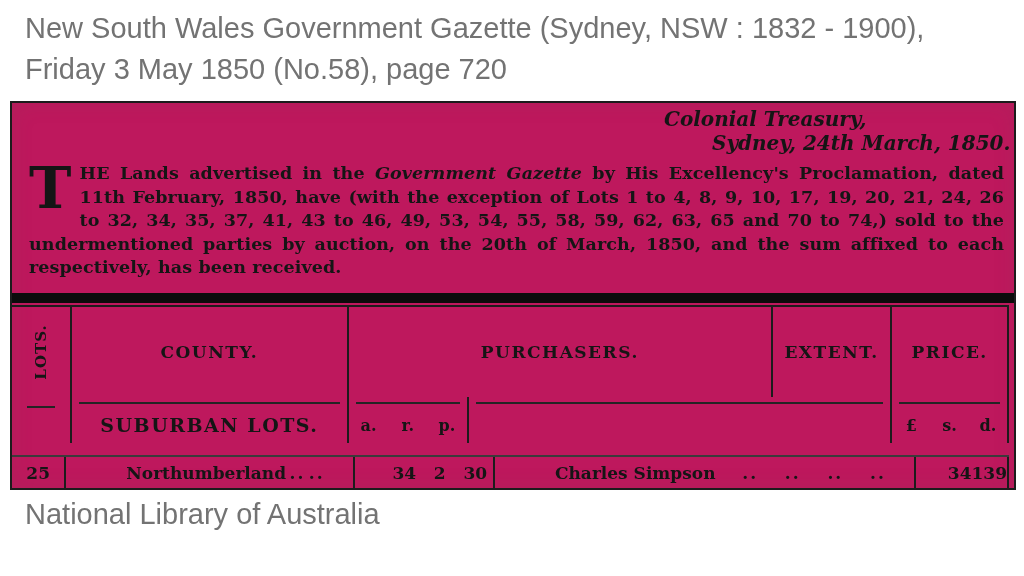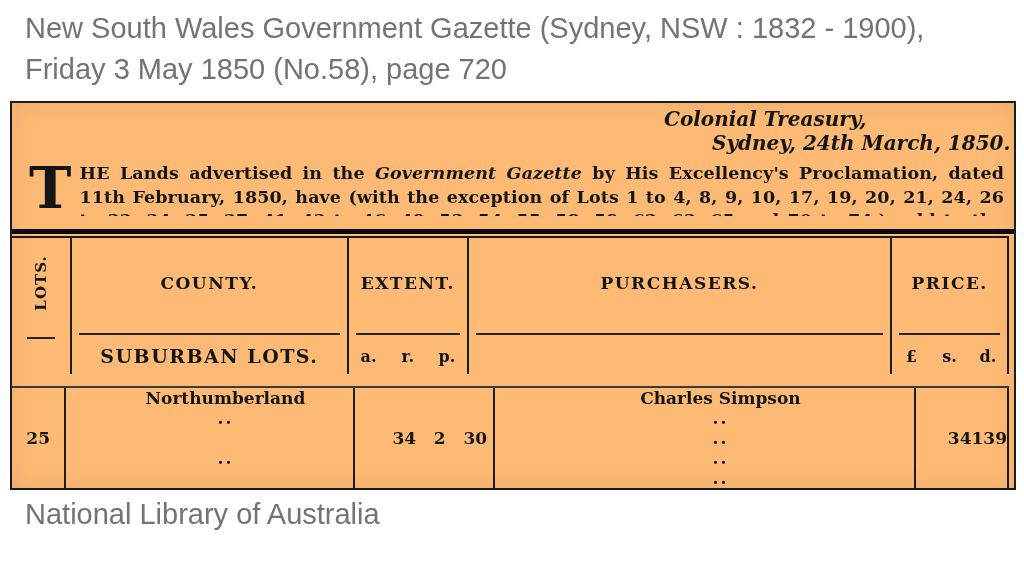--- a/index.html
+++ b/index.html
@@ -4,21 +4,21 @@
 <style>
   html,body{margin:0;padding:0;background:#ffffff;width:1024px;height:576px;overflow:hidden;}
   .page{position:relative;width:1024px;height:576px;font-family:"Liberation Sans",sans-serif;color:#0a0a0a;}
 
   
   .caption{position:absolute;left:25px;font-size:29px;line-height:41px;color:#737373;}
   .caption.top{top:8px;}
   .caption.bottom{top:496px;line-height:36px;}
 
   
-  .scan{position:absolute;left:10px;top:101px;width:1006px;height:389px;background:#fdba74;
+  .scan{position:absolute;left:10px;top:101px;width:1006px;height:389px;background:#be185d;
         border:2px solid #1c1c1c;box-sizing:border-box;font-family:"DejaVu Serif",serif;
         color:#151515;display:flex;flex-direction:column;box-shadow:inset 0 0 22px rgba(90,85,70,.12);}
 
   .dateline{padding-top:4px;font-style:italic;font-weight:700;font-size:20px;line-height:24px;}
   .dateline .dl1{margin-left:652px;}
   .dateline .dl2{margin-left:700px;}
 
   .article{margin:7px 10px 0 17px;font-size:17.5px;font-weight:700;line-height:23.5px;
            text-align:justify;letter-spacing:.1px;height:118px;overflow:hidden;}
   .dropcap{float:left;font-size:57px;line-height:45px;font-weight:700;margin:3px 8px 0 0;}
@@ -46,21 +46,21 @@
   .rule{position:absolute;top:5px;left:7px;right:7px;height:2px;background:#242424;}
   .rule-short{position:absolute;top:9px;left:50%;transform:translateX(-50%);width:28px;height:2px;background:#242424;}
   .sublabel{font-weight:700;font-size:19px;letter-spacing:1.5px;margin-top:10px;}
   .trio{display:grid;grid-template-columns:1fr 1fr 1fr;width:100%;text-align:center;font-weight:700;}
   .tsub .trio{font-size:16px;margin-top:10px;}
 
   .tgap{height:12px;}
 
   .tdata{flex:1;border-top:2px solid #3b3b3b;font-size:17px;font-weight:700;gap:32px;}
   .tdata .cell{align-items:center;}
-  .leader{justify-content:flex-end;padding:0 28px;display:flex;flex-direction:column;}
+  .leader{justify-content:flex-end;padding:0 28px;display:flex;}
   .leader .dots{flex:1;text-align:right;letter-spacing:2px;}
   .tdata .trio{font-size:17px;}
 </style>
 </head>
 <body>
 
 <div class="page">
 
   <div class="caption top">
     <div>New South Wales Government Gazette (Sydney, NSW : 1832 - 1900),</div>
@@ -80,22 +80,22 @@
 
     <div class="bar"></div>
 
     <div class="gztable">
 
       <div class="trow thead">
         <div class="cell c-lots th">
           <span class="vert">LOTS.</span>
         </div>
         <div class="cell c-county th">COUNTY.</div>
+        <div class="cell c-purch th">PURCHASERS.</div>
         <div class="cell c-extent th">EXTENT.</div>
-        <div class="cell c-purch th">PURCHASERS.</div>
         <div class="cell c-price th">PRICE.</div>
       </div>
 
       <div class="trow tsub">
         <div class="cell c-lots">
           <span class="rule-short"></span>
         </div>
         <div class="cell c-county">
           <span class="rule"></span>
           <span class="sublabel">SUBURBAN LOTS.</span>

